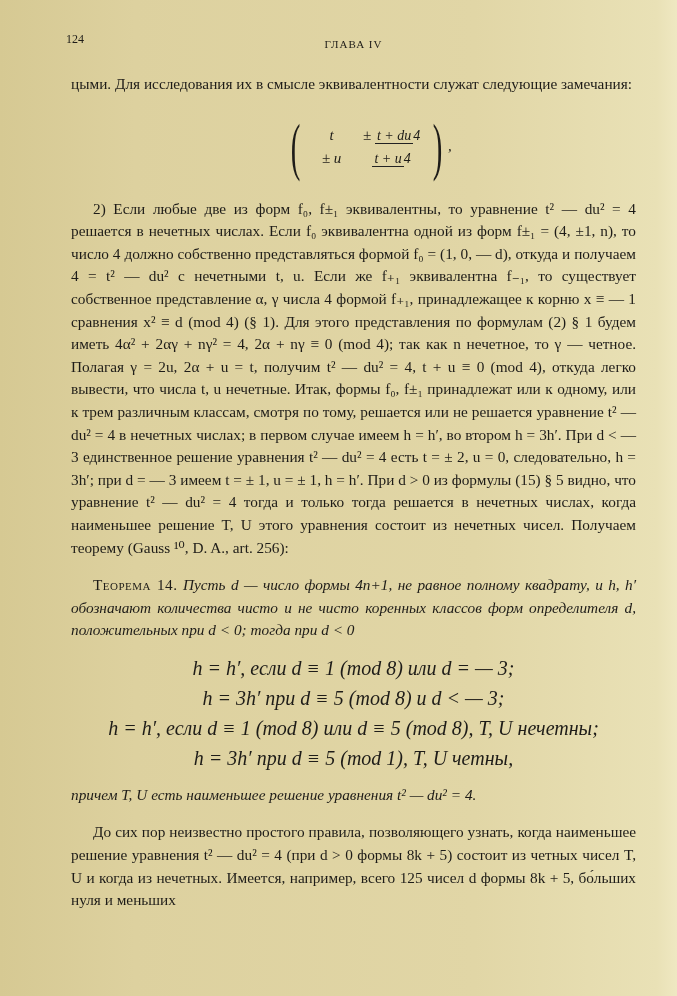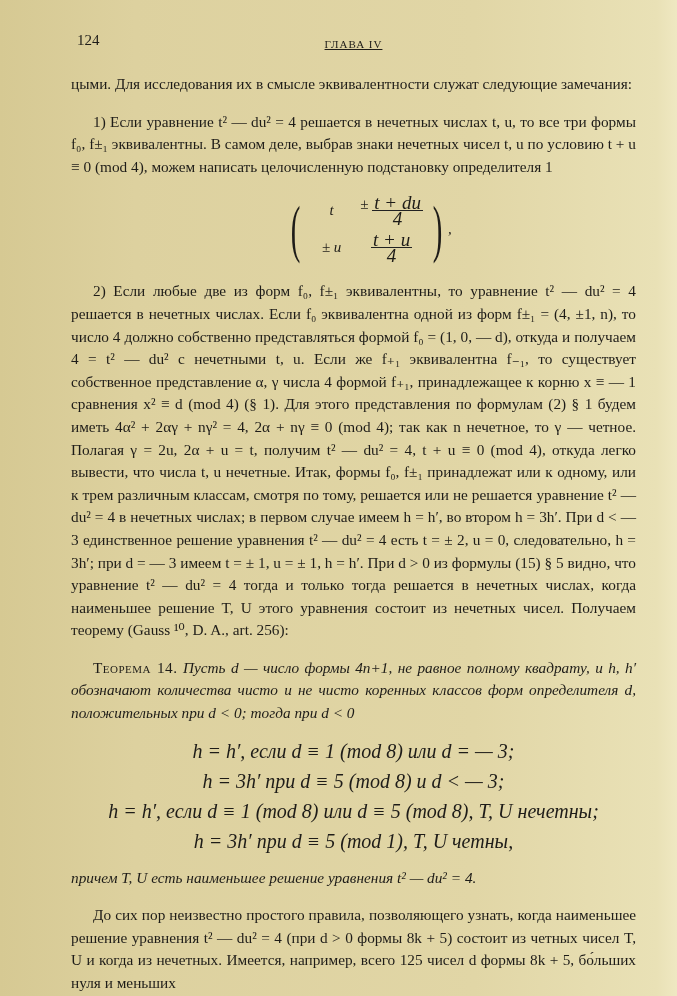--- a/index.html
+++ b/index.html
@@ -5,45 +5,44 @@
   html, body { margin:0; padding:0; }
   body {
     width:677px; height:996px; overflow:hidden;
     background: linear-gradient(90deg, #d6c993 0%, #ddd19f 20%, #e1d6a6 70%, #e9e1b6 97%, #efe8c2 100%);
     font-family: "Liberation Serif", "DejaVu Serif", serif;
     color:#1e1c18;
     position:relative;
   }
   .page { position:absolute; left:56px; top:28px; width:595px; }
   .header { position:relative; height:30px; }
-  .page-num { position:absolute; left:21px; top:4px; font-size:15px; }
-  .running-head { position:absolute; left:0; right:0; top:10px; text-align:center; font-size:11px; letter-spacing:1px;text-decoration:underline; }
+  .page-num { position:absolute; left:10px; top:4px; font-size:12px; }
+  .running-head { position:absolute; left:0; right:0; top:10px; text-align:center; font-size:11px; letter-spacing:1px; }
   p { margin:15px; font-size:15.3px; line-height:22.6px; text-align:justify; }
   .indent { text-indent:22px; }
   i, .it { font-style:italic; }
   .center { text-align:center; }
   .matrix { display:flex; justify-content:center; align-items:center; height:72px; margin:2px 0 4px 30px; font-style:italic; font-size:15px; }
   .paren { font-size:64px; font-style:normal; font-weight:100; line-height:64px; transform:scaleX(0.45); }
   .mgrid { display:grid; grid-template-columns:50px 70px; row-gap:6px; align-items:center; }
-  .frac { display:inline-flex; flex-direction:column; align-items:center; font-size:19px; line-height:15px; }
+  .frac { display:inline-flex; flex-direction:row; align-items:center; font-size:14px; line-height:15px; }
   .frac .num { border-bottom:1px solid #222; padding:0 2px; }
   .eq { text-align:center; font-size:20px; line-height:22px; margin:8px 0; }
   .smallcaps { font-variant:small-caps; letter-spacing:0.5px; }
 </style>
 </head>
 <body>
 
 <div class="page">
   <div class="header">
     <span class="page-num">124</span>
     <span class="running-head">ГЛАВА IV</span>
   </div>
 
   <p>цыми. Для исследования их в смысле эквивалентности служат следующие замечания:</p>
-  <p class="indent">1) Если уравнение t² — du² = 4 решается в нечетных числах t, u, то все три формы f₀, f±₁ эквивалентны. В самом деле, выбрав знаки нечетных чисел t, u по условию t + u ≡ 0 (mod 4), можем написать целочисленную подстановку определителя 1</p>
 
   <div class="matrix">
     <span class="paren">(</span>
     <div class="mgrid">
       <span class="center">t</span>
       <span class="center">
         <span>±</span>
         <span class="frac">
           <span class="num">t + du</span>
           <span>4</span>

